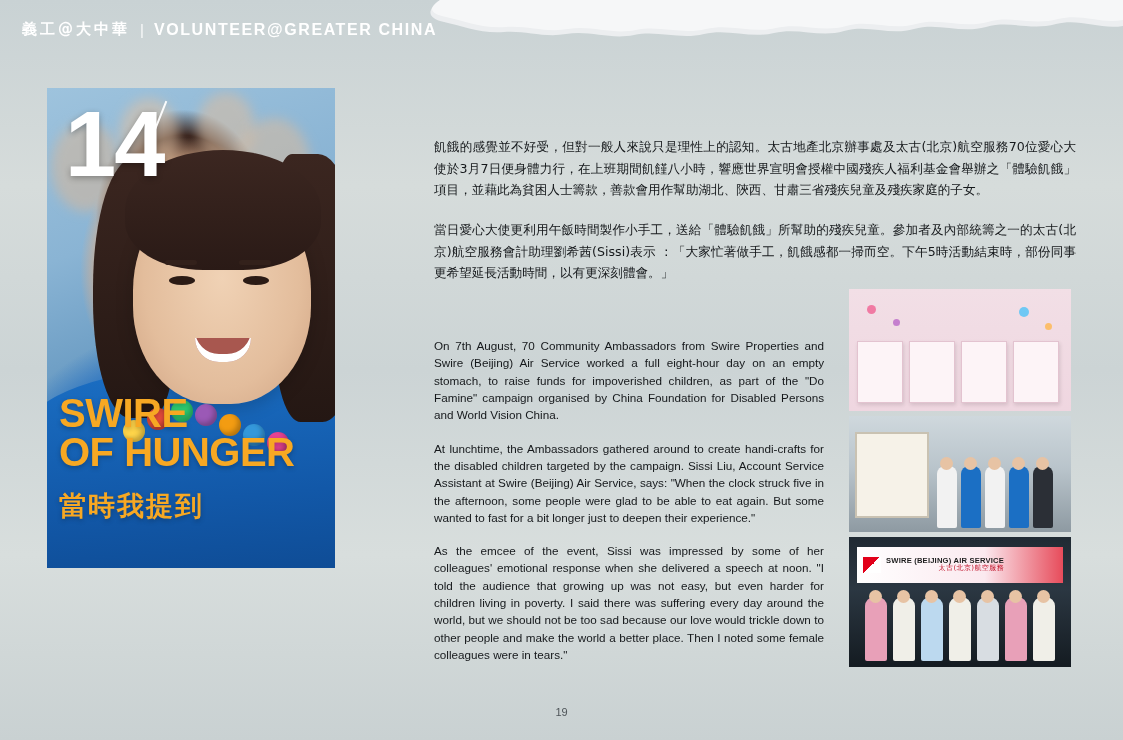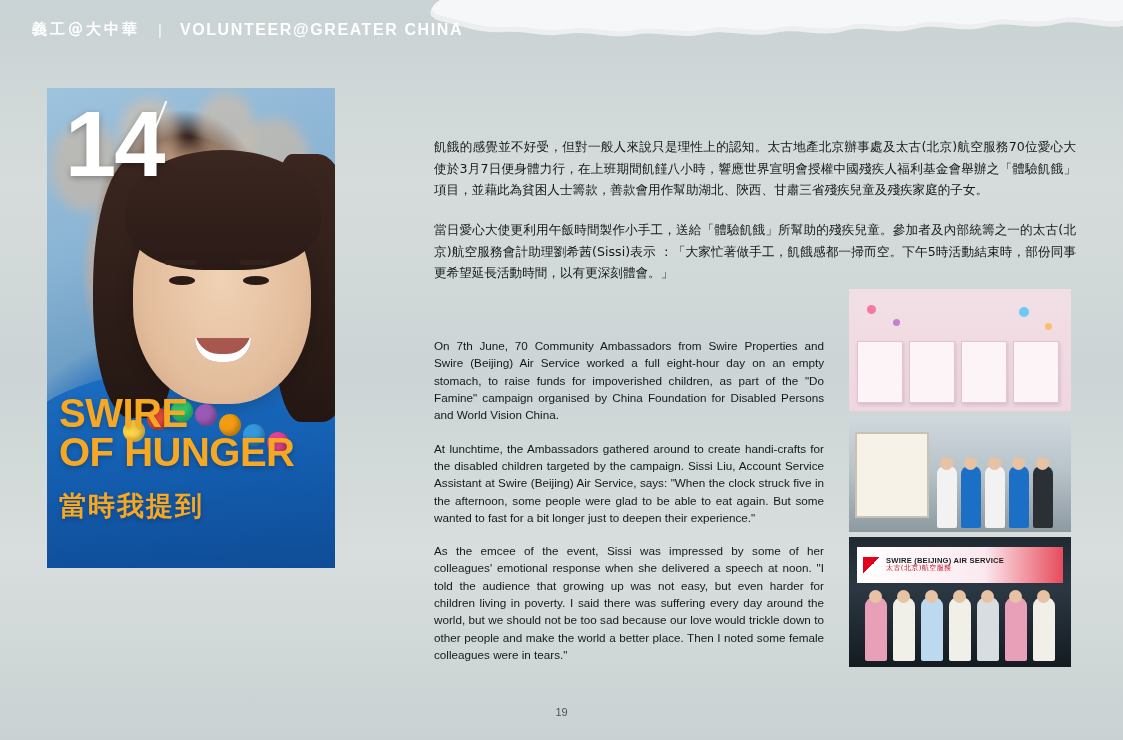--- a/index.html
+++ b/index.html
@@ -22,24 +22,24 @@
     position: absolute;
     top: 0; left: 0; width: 1123px; height: 60px;
     overflow: hidden;
     pointer-events: none;
   }
   .torn-top svg { display: block; }
 
   
   .header {
     position: absolute;
-    top: 20px; left: 32px;
+    top: 20px; left: 22px;
     display: flex;
     align-items: center;
-    gap: 18px;
+    gap: 10px;
     color: #ffffff;
     z-index: 5;
   }
   .header .cn {
     font-size: 15px;
     letter-spacing: 3px;
     font-weight: bold;
     font-family: "DejaVu Sans", sans-serif;
   }
   .header .bar {
@@ -280,20 +280,21 @@
   }
   .p3 .swire-mark {
     width: 18px; height: 16px;
     background:
       linear-gradient(135deg, #e2001a 50%, #ffffff 50%),
       #e2001a;
     flex: 0 0 auto;
   }
   .p3 .banner-txt {
     line-height: 1.12;
+    text-align: right;
   }
   .p3 .banner-en {
     font-size: 7.6px; font-weight: bold; color: #1d1d1d;
     font-family: "Liberation Sans", sans-serif;
     letter-spacing: 0.2px;
   }
   .p3 .banner-cn {
     font-size: 7px; color: #c0132a;
     font-family: "DejaVu Sans", sans-serif;
     letter-spacing: 0.4px;
@@ -377,21 +378,21 @@
 </div>
 
 <div class="article">
   <div class="cn-block">
     <p>飢餓的感覺並不好受，但對一般人來說只是理性上的認知。太古地產北京辦事處及太古(北京)航空服務70位愛心大使於3月7日便身體力行，在上班期間飢饉八小時，響應世界宣明會授權中國殘疾人福利基金會舉辦之「體驗飢餓」項目，並藉此為貧困人士籌款，善款會用作幫助湖北、陝西、甘肅三省殘疾兒童及殘疾家庭的子女。</p>
     <p>當日愛心大使更利用午飯時間製作小手工，送給「體驗飢餓」所幫助的殘疾兒童。參加者及內部統籌之一的太古(北京)航空服務會計助理劉希茜(Sissi)表示 ：「大家忙著做手工，飢餓感都一掃而空。下午5時活動結束時，部份同事更希望延長活動時間，以有更深刻體會。」</p>
   </div>
 </div>
 
 <div class="en-col">
-  <p>On 7th June, 70 Community Ambassadors from Swire Properties and Swire (Beijing) Air Service worked a full eight-hour day on an empty stomach, to raise funds for impoverished children, as part of the "Do Famine" campaign organised by China Foundation for Disabled Persons and World Vision China.</p>
+  <p>On 7th August, 70 Community Ambassadors from Swire Properties and Swire (Beijing) Air Service worked a full eight-hour day on an empty stomach, to raise funds for impoverished children, as part of the "Do Famine" campaign organised by China Foundation for Disabled Persons and World Vision China.</p>
   <p>At lunchtime, the Ambassadors gathered around to create handi-crafts for the disabled children targeted by the campaign. Sissi Liu, Account Service Assistant at Swire (Beijing) Air Service, says: "When the clock struck five in the afternoon, some people were glad to be able to eat again. But some wanted to fast for a bit longer just to deepen their experience."</p>
   <p>As the emcee of the event, Sissi was impressed by some of her colleagues' emotional response when she delivered a speech at noon. "I told the audience that growing up was not easy, but even harder for children living in poverty. I said there was suffering every day around the world, but we should not be too sad because our love would trickle down to other people and make the world a better place. Then I noted some female colleagues were in tears."</p>
 </div>
 
 <div class="photo p1">
   <div class="p1-inner"></div>
   <div class="dot" style="left:18px;  top:16px; width:9px;  height:9px; background:#f06292;"></div>
   <div class="dot" style="left:44px;  top:30px; width:7px;  height:7px; background:#ba68c8;"></div>
   <div class="dot" style="left:170px; top:18px; width:10px; height:10px; background:#4fc3f7;"></div>
   <div class="dot" style="left:196px; top:34px; width:7px;  height:7px; background:#ffb74d;"></div>

